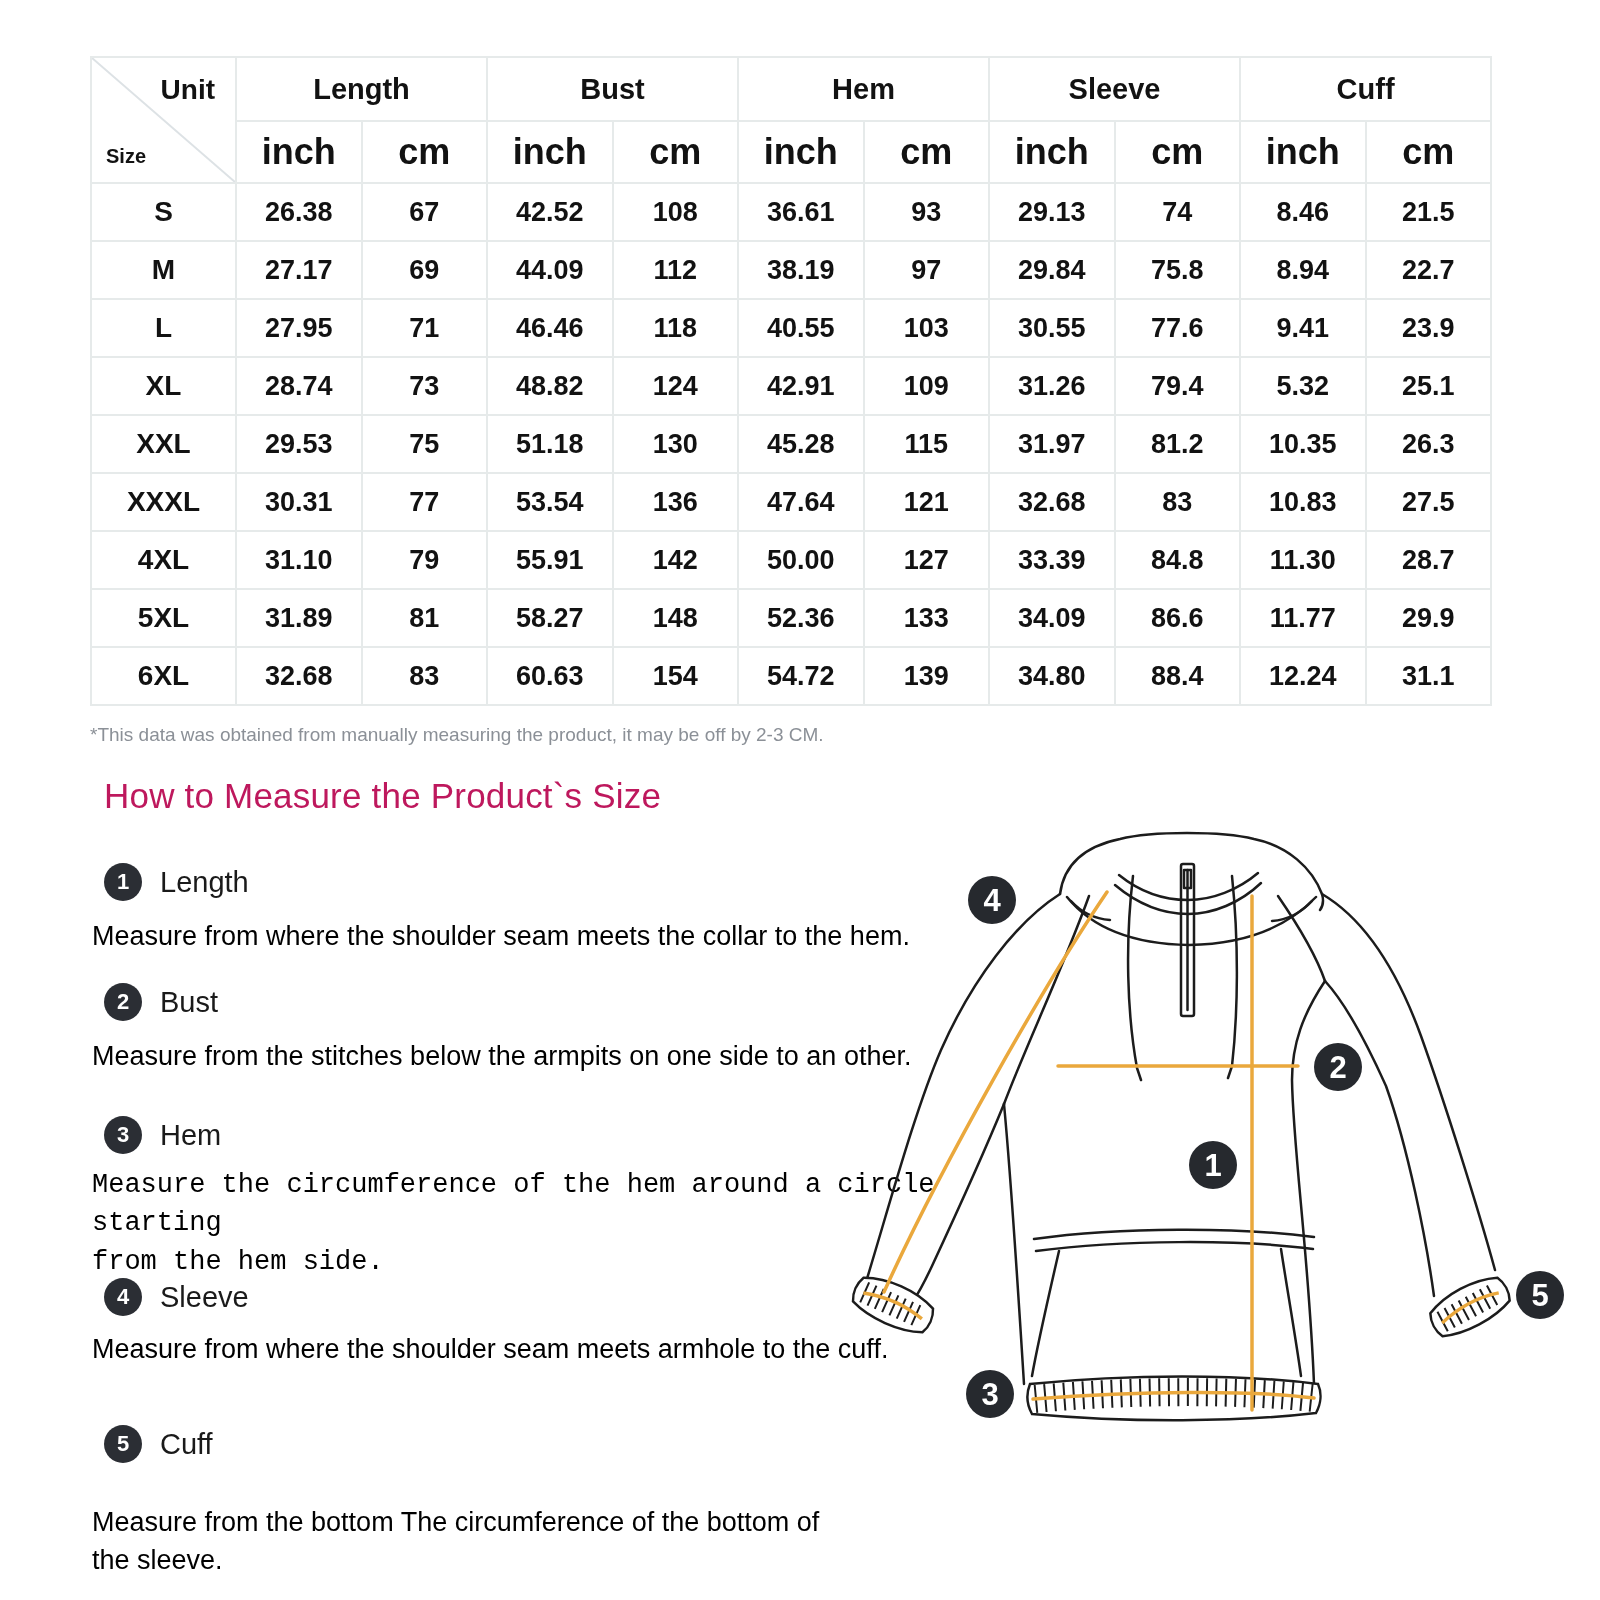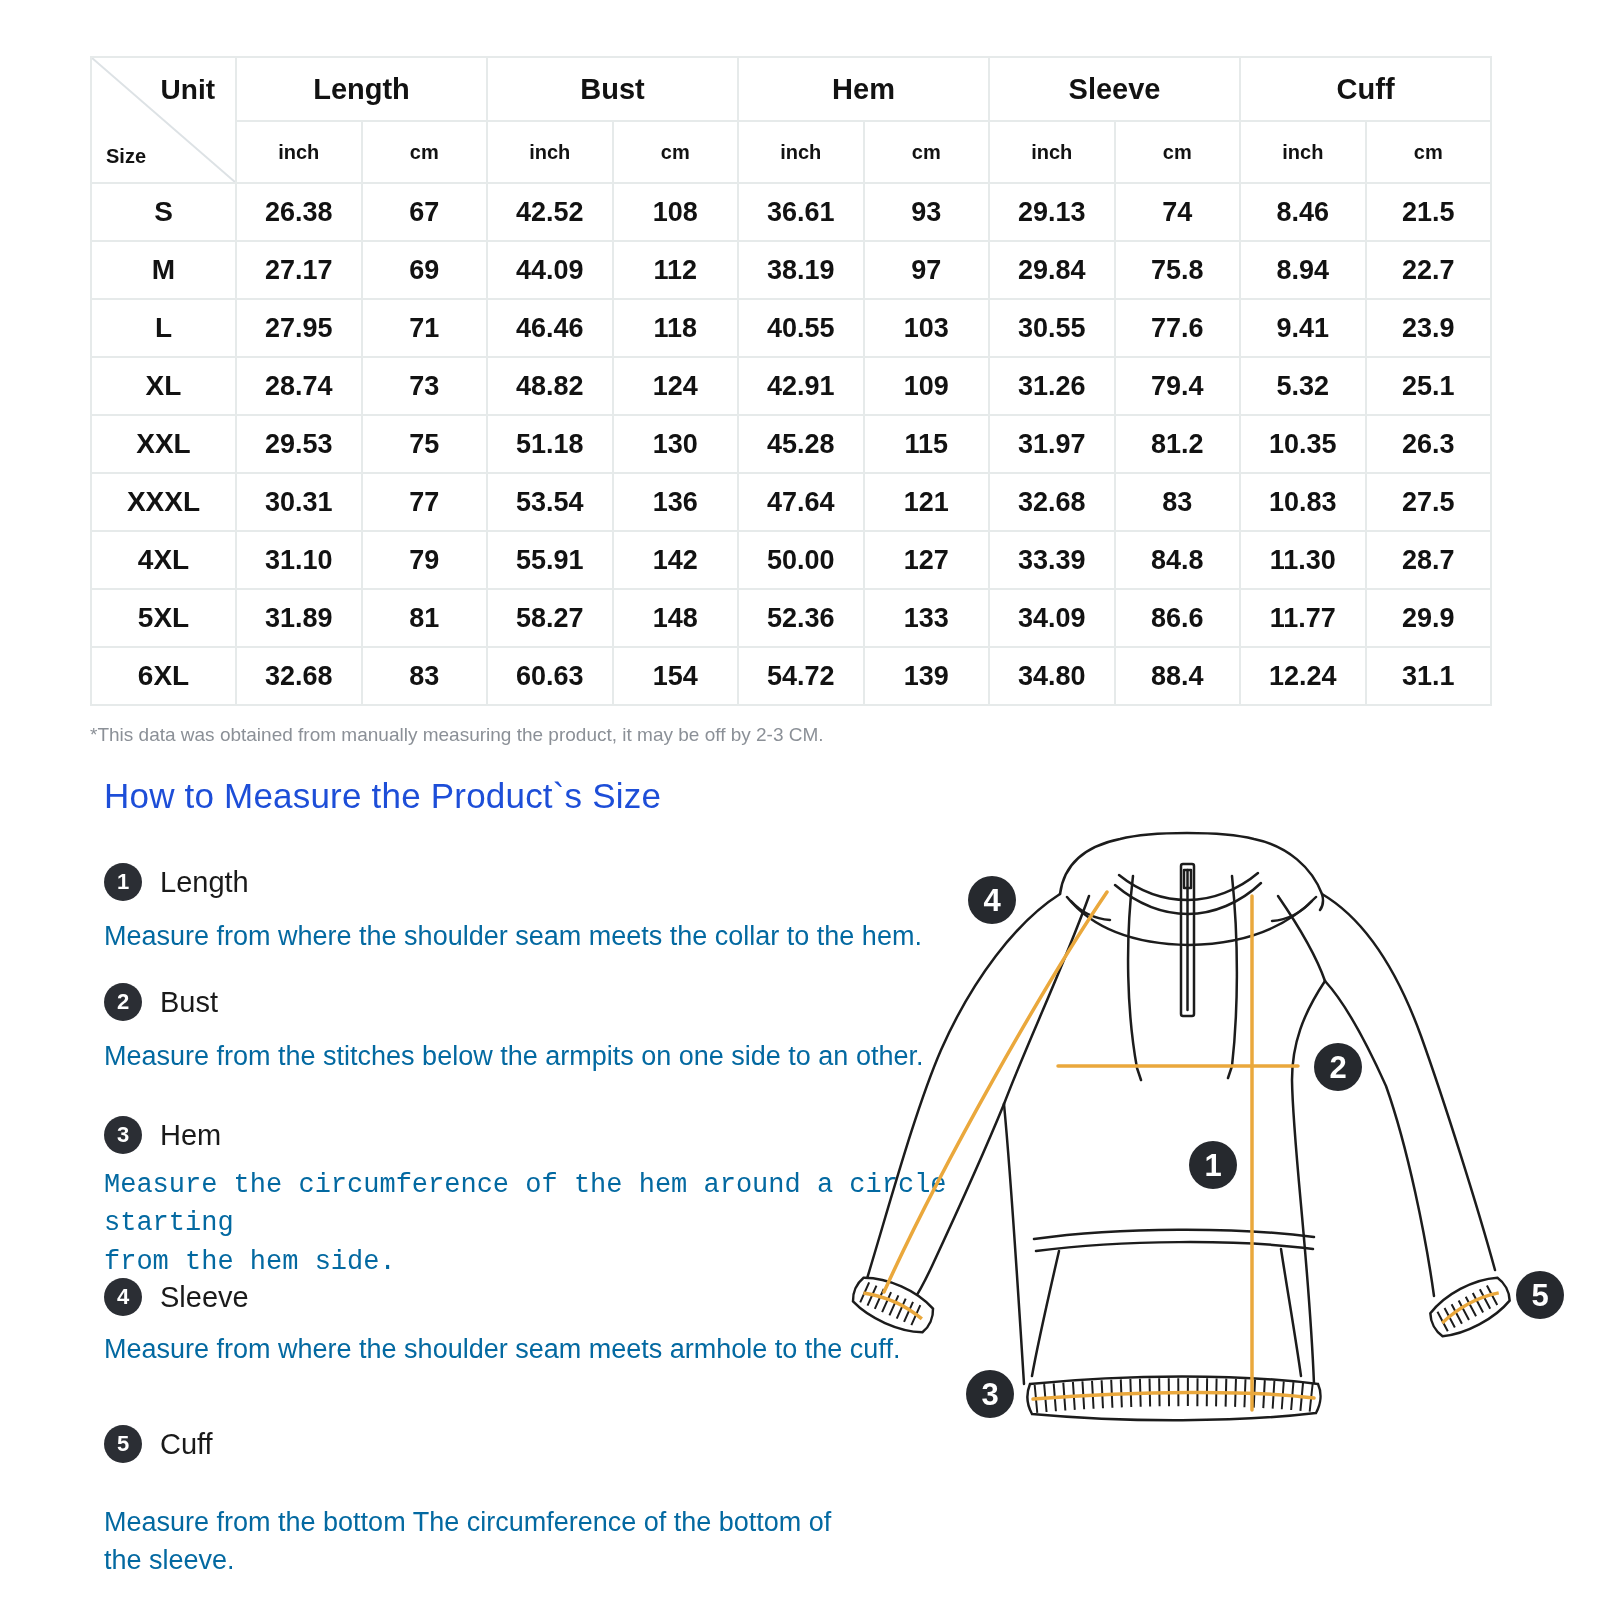--- a/index.html
+++ b/index.html
@@ -11,49 +11,49 @@
   table.size-table{
     position:absolute;left:90px;top:56px;width:1400px;
     border-collapse:collapse;table-layout:fixed;
     font-weight:bold;color:#121212;
   }
   table.size-table th,table.size-table td{
     border:2px solid #e6eaea;text-align:center;vertical-align:middle;
     background:#ffffff;padding:0;
   }
   tr.r1 th{height:62px;font-size:29px;}
-  tr.r2 th{height:60px;font-size:20px;text-align:center;}
+  tr.r2 th{height:60px;font-size:36px;text-align:center;}
   tbody tr{height:58px;}
   tbody td{font-size:27px;}
   tbody td.sz{font-size:28px;}
   th.corner{position:relative;}
   th.corner svg.diag{position:absolute;left:0;top:0;width:100%;height:100%;}
   th.corner svg.diag line{stroke:#dde2e5;stroke-width:1.5;}
   th.corner .unit{position:absolute;top:16px;right:20px;font-size:28px;}
   th.corner .size{position:absolute;bottom:14px;left:14px;font-size:20px;}
   
   .disclaimer{
     position:absolute;left:90px;top:724px;font-size:19px;color:#8b9097;
   }
   .howto-title{
-    position:absolute;left:104px;top:776px;font-size:35px;color:#1d4ed8;
+    position:absolute;left:104px;top:776px;font-size:35px;color:#be185d;
     font-weight:400;letter-spacing:0.2px;
   }
   
   .step-label{
     position:absolute;left:104px;display:flex;align-items:center;gap:18px;
   }
   .step-badge{
     width:38px;height:38px;border-radius:50%;background:#2b2e34;color:#ffffff;
     font-size:22px;font-weight:bold;display:flex;align-items:center;justify-content:center;
     flex:0 0 38px;
   }
   .step-name{font-size:29px;color:#1a1a1a;}
   .step-desc{
-    position:absolute;left:104px;width:900px;font-size:27px;color:#0369a1;
+    position:absolute;left:92px;width:900px;font-size:27px;color:#000000;
     line-height:1.42;white-space:pre-line;
   }
   #step1-label{top:863px;} #step1-desc{top:917px;}
   #step2-label{top:983px;} #step2-desc{top:1037px;}
   #step3-label{top:1116px;} #step3-desc{top:1166px;font-family:Liberation Mono, monospace;}
   #step4-label{top:1278px;} #step4-desc{top:1330px;}
   #step5-label{top:1425px;} #step5-desc{top:1475px;margin-top:28px;}
   
   .hoodie-diagram{position:absolute;left:820px;top:818px;width:760px;height:660px;}
   .hoodie-diagram .ol path,.hoodie-diagram .ol rect,.hoodie-diagram .ol line{

